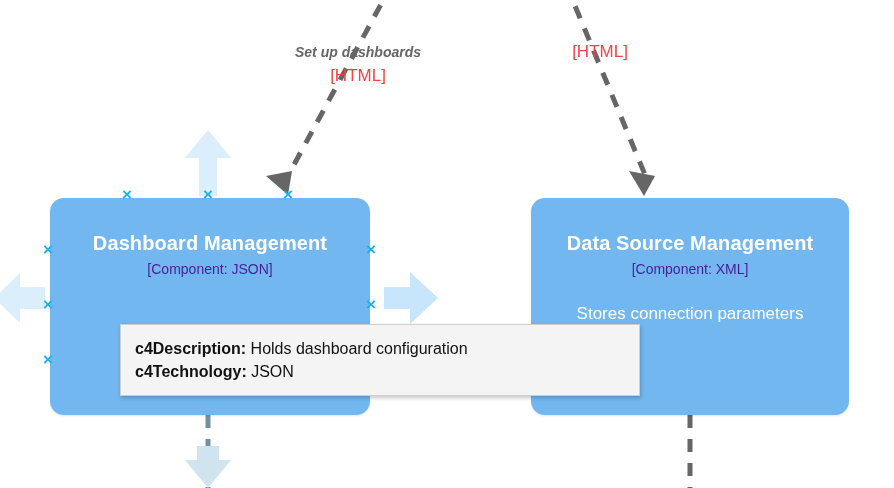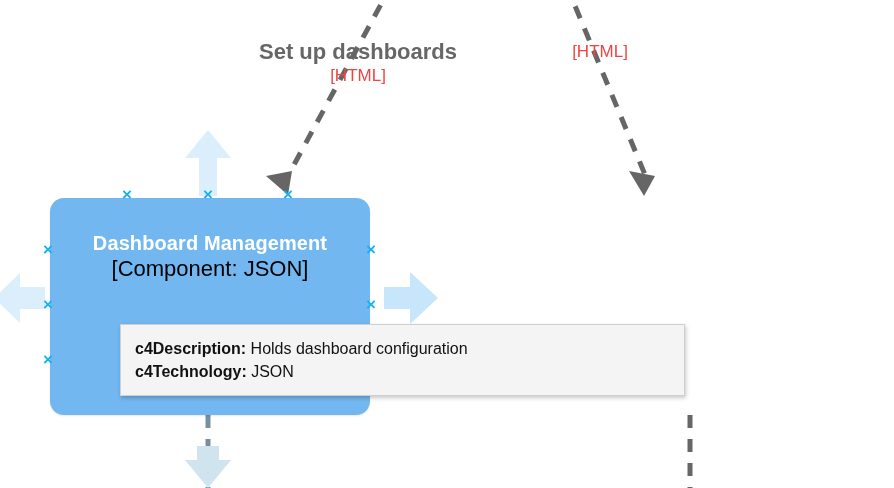--- a/index.html
+++ b/index.html
@@ -39,24 +39,24 @@
     padding-top: 32px;
     box-shadow: 0 1px 2px rgba(0,0,0,0.10);
   }
   .component-name {
     font-size: 20px;
     font-weight: bold;
     line-height: 26px;
     letter-spacing: 0.1px;
   }
   .component-tech {
-    font-size: 22px;
+    font-size: 14px;
     font-weight: normal;
     line-height: 26px;
-    color: #000000;
+    color: #4c1d95;
   }
   .component-desc {
     margin-top: 20px;
     font-size: 17px;
     line-height: 24px;
     color: #ffffff;
     padding: 0 26px;
   }
 
   
@@ -78,37 +78,38 @@
   
   .rel-label {
     position: absolute;
     text-align: center;
     line-height: 24px;
     width: 260px;
     margin-left: -130px;
   }
   .rel-label .rel-title {
     display: block;
-    font-size: 22px;
+    font-size: 14px;
     font-weight: bold;
     color: #666666;
+    font-style: italic;
   }
   .rel-label .rel-tech {
     display: block;
     font-size: 17px;
     font-weight: normal;
     color: #ef4444;
   }
 
   
   #tooltip {
     position: absolute;
     left: 120px;
     top: 324px;
-    width: 565px;
+    width: 520px;
     box-sizing: border-box;
     background: #f4f4f4;
     border: 1px solid #cfcfcf;
     box-shadow: 1px 2px 4px rgba(0,0,0,0.22);
     padding: 12px 14px 12px 14px;
     font-size: 16px;
     line-height: 23px;
     color: #111111;
   }
   #tooltip .tip-row { white-space: nowrap; }
@@ -156,20 +157,25 @@
       <polygon points="208,488 231,460 219,460 219,446 197,446 197,460 185,460" fill="#cfe4ef"></polygon>
     </g>
   </svg>
 
   <div class="component-box" id="box-dashboard-management" style="left:50px; top:198px; width:320px; height:217px;">
     <div class="component-name">Dashboard Management</div>
     <div class="component-tech">[Component: JSON]</div>
     <div class="component-desc"></div>
   </div>
 
+  <div class="component-box" id="box-data-source-management" style="left:531px; top:198px; width:318px; height:217px;">
+    <div class="component-name">Data Source Management</div>
+    <div class="component-tech">[Component: XML]</div>
+    <div class="component-desc">Stores connection parameters</div>
+  </div>
 
   <div id="handle-layer">
       <div class="handle" style="left: 127px; top: 195px;">×</div>
       <div class="handle" style="left: 208px; top: 195px;">×</div>
       <div class="handle" style="left: 288px; top: 195px;">×</div>
       <div class="handle" style="left: 48px; top: 250px;">×</div>
       <div class="handle" style="left: 48px; top: 305px;">×</div>
       <div class="handle" style="left: 48px; top: 360px;">×</div>
       <div class="handle" style="left: 371px; top: 250px;">×</div>
       <div class="handle" style="left: 371px; top: 305px;">×</div>

